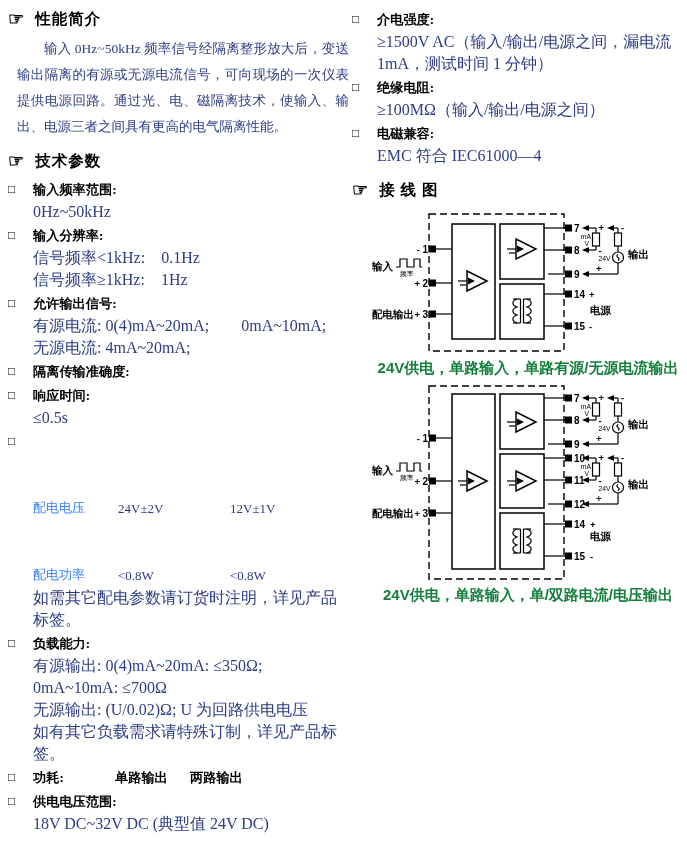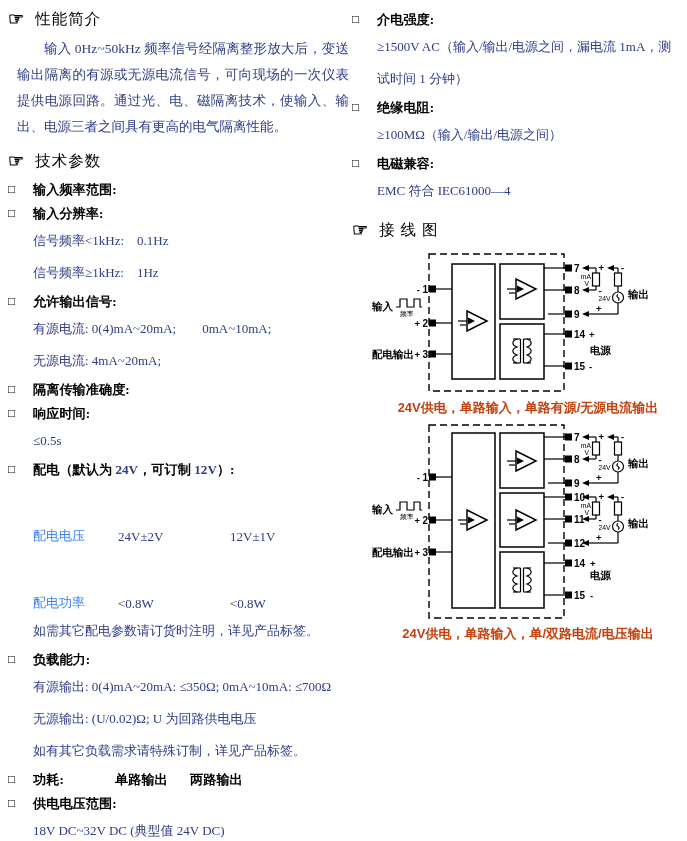--- a/index.html
+++ b/index.html
@@ -3,38 +3,38 @@
 <meta charset="utf-8">
 <style>
   html,body{margin:0;padding:0;}
   body{width:687px;height:841px;background:#ffffff;position:relative;overflow:hidden;
        font-family:"Liberation Serif","DejaVu Serif",serif;color:#000;}
   .col{position:absolute;top:4px;}
   .col-left{left:8px;width:341px;}
   .col-right{left:352px;width:333px;}
   .sec-head{display:flex;align-items:center;gap:11px;margin:4px 0 6px 0;}
   .hand{font-size:18px;font-weight:bold;line-height:22px;}
-  .sec-title{font-size:15.5px;font-weight:normal;letter-spacing:1px;line-height:22px;}
+  .sec-title{font-size:15.5px;font-weight:bold;letter-spacing:1px;line-height:22px;}
   .para{color:#2e3c85;font-size:13.5px;line-height:26px;text-align:justify;
         text-indent:2em;margin:0 0 2px 9px;}
   .item{margin:0 0 1px 0;}
   .item-title{display:flex;line-height:23px;}
   .bullet{width:25px;flex:0 0 25px;font-size:12px;color:#000;}
   .t{font-size:13.2px;font-weight:bold;color:#000;}
   .bv{color:#2e3c85;}
-  .line{margin-left:25px;color:#2e3c85;font-size:13px;line-height:32px;white-space:pre-wrap;}
+  .line{margin-left:25px;color:#2e3c85;font-size:16px;line-height:22px;white-space:pre-wrap;}
   .trow{display:flex;margin-left:25px;font-size:13px;line-height:22px;}
   .trow .c1{width:85px;flex:0 0 85px;}
   .trow .c2{width:112px;flex:0 0 112px;}
   .black{color:#3b82f6;margin-top:44px;}
   .val{color:#2e3c85;margin-top:45px;}
   .pr .c1{width:82px;flex:0 0 82px;}
   .pr .c2{width:75px;flex:0 0 75px;}
   .dia-wrap{margin-left:20px;width:312px;}
-  .dia-caption{width:312px;text-align:center;font-size:13px;font-weight:bold;color:#c2410c;
+  .dia-caption{width:312px;text-align:center;font-size:15px;font-weight:bold;color:#15803d;
                margin:2px 0 6px 0;font-family:"Liberation Sans","DejaVu Sans",sans-serif;}
   svg{display:block;}
   .wire{stroke:#000;stroke-width:1.2;fill:none;}
   .blk{stroke:#000;stroke-width:1.5;fill:none;}
   .dash{stroke:#000;stroke-width:1.4;fill:none;stroke-dasharray:7,4;}
   .fillb{fill:#000;stroke:none;}
   .res{stroke:#000;stroke-width:1.2;fill:#fff;}
   .cnl{font-family:"Liberation Sans","DejaVu Sans",sans-serif;font-size:10.5px;font-weight:bold;fill:#000;}
   .num{font-family:"Liberation Sans","DejaVu Sans",sans-serif;font-size:10px;font-weight:bold;fill:#000;}
   .sgn{font-family:"Liberation Sans","DejaVu Sans",sans-serif;font-size:9.5px;font-weight:bold;fill:#000;}
@@ -54,20 +54,21 @@
   <div class="sec-head" style="margin-top:10px">
     <span class="hand">☞</span>
     <span class="sec-title">技术参数</span>
   </div>
 
   <div class="item">
     <div class="item-title">
       <span class="bullet">□</span>
       <span class="t">输入频率范围:</span>
     </div>
+    <div class="line">0Hz~50kHz</div>
   </div>
 
   <div class="item">
     <div class="item-title">
       <span class="bullet">□</span>
       <span class="t">输入分辨率:</span>
     </div>
     <div class="line">信号频率&lt;1kHz:　0.1Hz</div>
     <div class="line">信号频率≥1kHz:　1Hz</div>
   </div>
@@ -92,21 +93,20 @@
     <div class="item-title">
       <span class="bullet">□</span>
       <span class="t">响应时间:</span>
     </div>
     <div class="line">≤0.5s</div>
   </div>
 
   <div class="item">
     <div class="item-title">
       <span class="bullet">□</span>
-      <span class="t"><span>配电（默认为 </span><span class="bv">24V</span><span>，可订制 </span><span class="bv">12V</span><span>）:</span></span>
     </div>
     <div class="trow">
       <span class="c1 black">配电电压</span>
       <span class="c2 val">24V±2V</span>
       <span class="val">12V±1V</span>
     </div>
     <div class="trow">
       <span class="c1 black">配电功率</span>
       <span class="c2 val">&lt;0.8W</span>
       <span class="val">&lt;0.8W</span>

